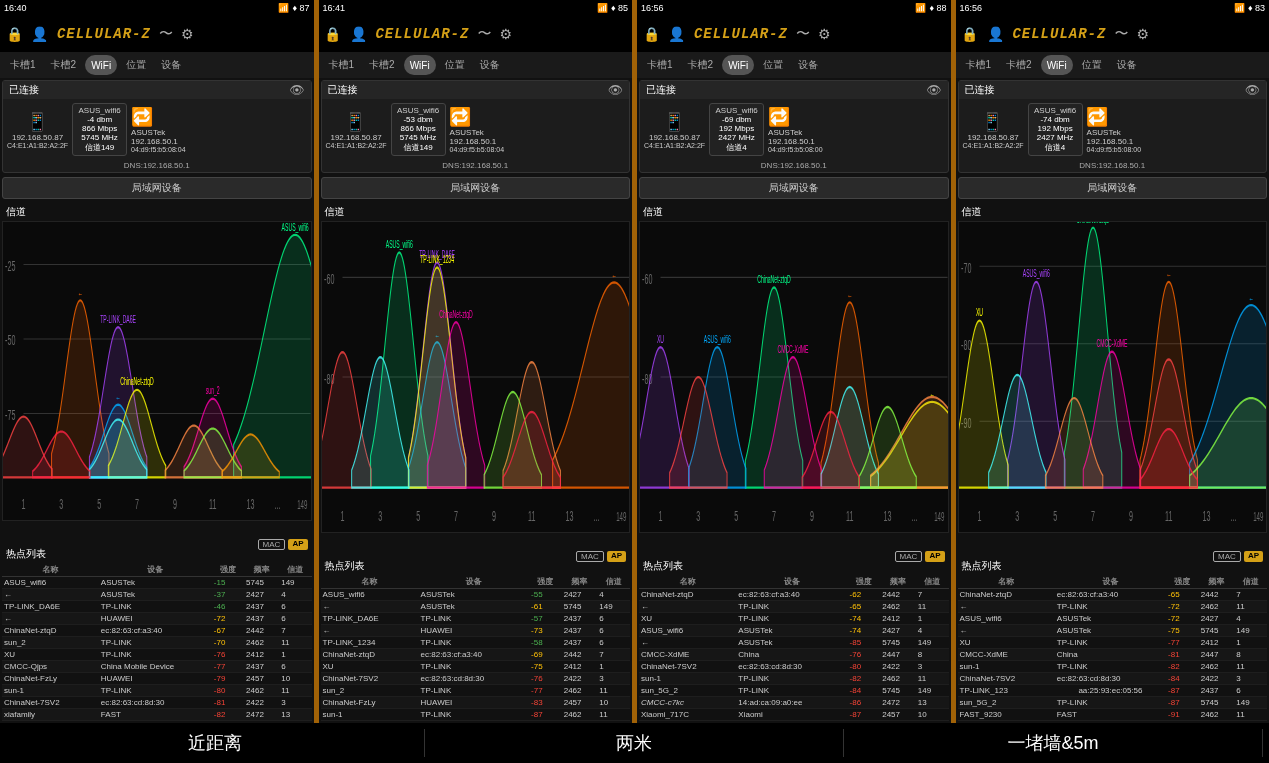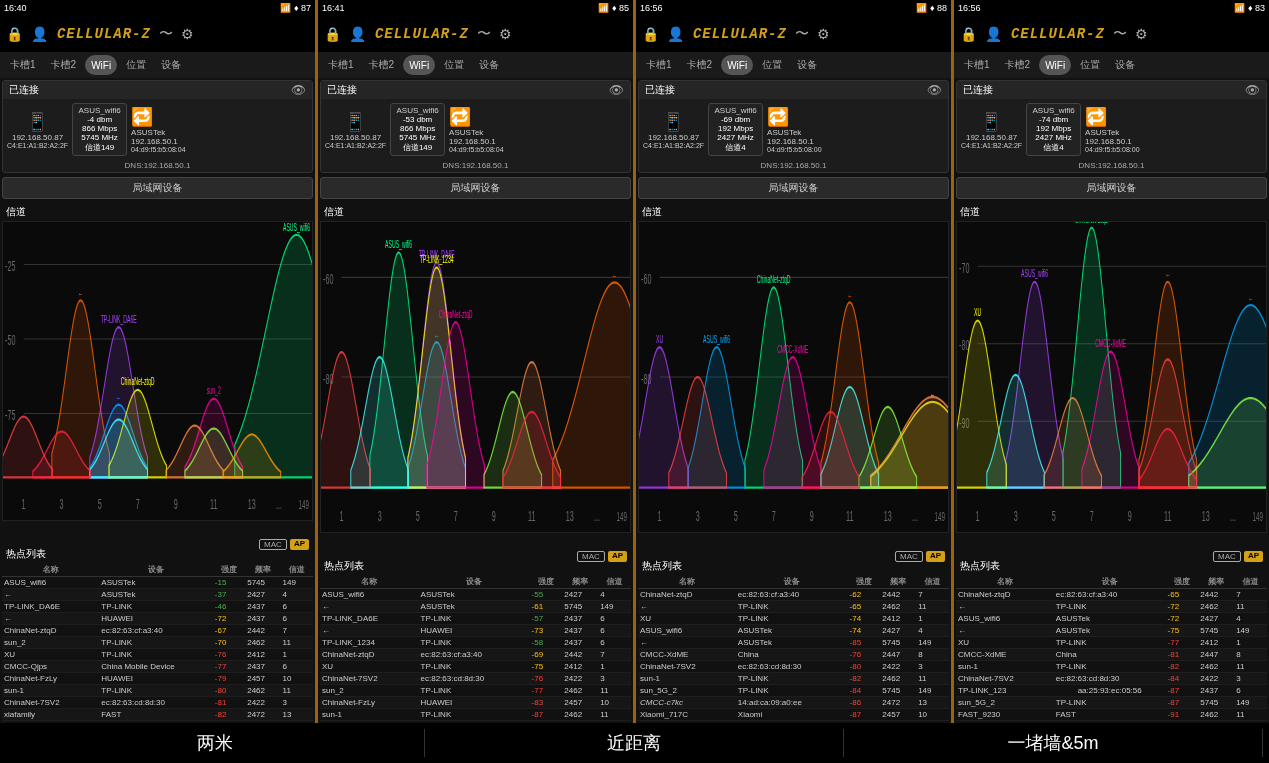--- a/index.html
+++ b/index.html
@@ -13,21 +13,21 @@
       flex-direction: column;
     }
     .panels-row {
       display: flex;
       flex: 1;
       overflow: hidden;
     }
     .panel {
       flex: 1;
       background: #111;
-      border-right: 3px solid #a16207;
+      border-right: 5px solid #a16207;
       display: flex;
       flex-direction: column;
       overflow: hidden;
       min-width: 0;
     }
     .panel:last-child { border-right: none; }
 
     
     .status-bar {
       background: #000;
@@ -976,16 +976,16 @@
       <td>2462</td>
       <td>11</td>
     </tr>
           </tbody>
         </table>
       </div>
     </div>
   </div>
 
 <div class="bottom-label" style="display:flex; height:40px;">
-<div style="flex: 1 1 0%; text-align: center; color: rgb(255, 255, 255); font-size: 18px; display: flex; align-items: center; justify-content: center; background: rgb(0, 0, 0); border-right: 1px solid rgb(51, 51, 51);">两米</div>
-    <div style="flex: 1 1 0%; text-align: center; color: rgb(255, 255, 255); font-size: 18px; display: flex; align-items: center; justify-content: center; background: rgb(0, 0, 0); border-right: 1px solid rgb(51, 51, 51);">近距离</div>
+<div style="flex: 1 1 0%; text-align: center; color: rgb(255, 255, 255); font-size: 18px; display: flex; align-items: center; justify-content: center; background: rgb(0, 0, 0); border-right: 1px solid rgb(51, 51, 51);">近距离</div>
+    <div style="flex: 1 1 0%; text-align: center; color: rgb(255, 255, 255); font-size: 18px; display: flex; align-items: center; justify-content: center; background: rgb(0, 0, 0); border-right: 1px solid rgb(51, 51, 51);">两米</div>
     <div style="flex: 1 1 0%; text-align: center; color: rgb(255, 255, 255); font-size: 18px; display: flex; align-items: center; justify-content: center; background: rgb(0, 0, 0); border-right: 1px solid rgb(51, 51, 51);">一堵墙&amp;5m</div>
   </div>
 
 </body></html>

